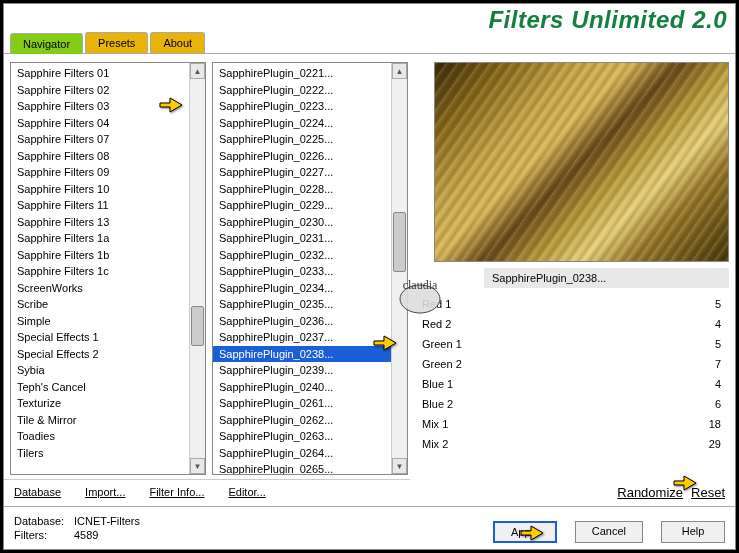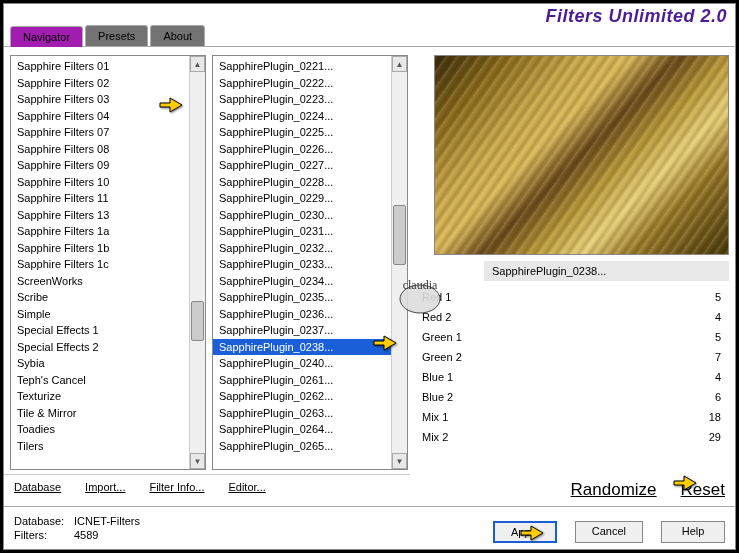--- a/index.html
+++ b/index.html
@@ -1,22 +1,22 @@
 <!DOCTYPE html>
 <html><head>
 <meta charset="utf-8">
 <style>
 * { box-sizing: border-box; margin: 0; padding: 0; }
 body { font-family: "Segoe UI", Tahoma, Arial, sans-serif; font-size: 11px; background: #000; width: 739px; height: 553px; overflow: hidden; position: relative; }
 .window { position: absolute; top: 3px; left: 3px; right: 3px; bottom: 3px; background: #fff; border: 1px solid #888; display: flex; flex-direction: column; }
 .header { display: flex; justify-content: flex-end; align-items: center; padding: 2px 8px 0 0; }
-.title { font-family: Arial, sans-serif; font-size: 18px; font-weight: bold; font-style: italic; color: #4c1d95; letter-spacing: 0.5px; }
+.title { font-family: Arial, sans-serif; font-size: 24px; font-weight: bold; font-style: italic; color: #15803d; letter-spacing: 0.5px; }
 .tabs { display: flex; border-bottom: 1px solid #aaa; padding: 0 6px; margin-top: -2px; }
-.tab { padding: 4px 12px; border: 1px solid #aaa; border-bottom: none; background: #737373; margin-right: 2px; cursor: pointer; font-size: 11px; border-radius: 3px 3px 0 0; }
-.tab.active { background: #a21caf; position: relative; top: 1px; }
+.tab { padding: 4px 12px; border: 1px solid #aaa; border-bottom: none; background: #eab308; margin-right: 2px; cursor: pointer; font-size: 11px; border-radius: 3px 3px 0 0; }
+.tab.active { background: #84cc16; position: relative; top: 1px; }
 .body { flex: 1; display: flex; padding: 8px 6px 4px 6px; gap: 6px; overflow: hidden; }
 .col { display: flex; flex-direction: column; }
 .list-wrap { border: 1px solid #888; background: #fff; flex: 1; display: flex; overflow: hidden; }
 .list { flex: 1; overflow: hidden; padding: 2px 0; }
 .list-item { padding: 1px 6px; white-space: nowrap; overflow: hidden; text-overflow: ellipsis; cursor: pointer; font-size: 11px; line-height: 14.5px; }
 .list-item.selected { background: #1a5fd8; color: #fff; }
 .scrollbar { width: 16px; background: #f0f0f0; border-left: 1px solid #ccc; display: flex; flex-direction: column; }
 .scroll-btn { height: 16px; background: #e8e8e8; border: 1px solid #aaa; display: flex; align-items: center; justify-content: center; cursor: pointer; font-size: 8px; color: #555; }
 .scroll-track { flex: 1; position: relative; }
 .scroll-thumb { position: absolute; left: 1px; right: 1px; height: 40px; background: #ccc; border: 1px solid #888; border-radius: 2px; }
@@ -24,21 +24,21 @@
 .col1 .scroll-thumb { top: 60%; }
 .col2 { width: 196px; }
 .col2 .scroll-thumb { top: 35%; height: 60px; }
 .col3 { flex: 1; display: flex; flex-direction: column; gap: 6px; }
 .preview { height: 200px; background: linear-gradient(135deg, #3a2a0a 0%, #8a6a1a 15%, #c9a84a 30%, #dab858 40%, #6a4a1a 50%, #b89838 60%, #e8d078 70%, #9a7a2a 80%, #4a3a0a 100%); border: 1px solid #888; position: relative; overflow: hidden; margin-left: 20px; }
 .preview::before { content: ""; position: absolute; inset: 0; background: repeating-linear-gradient(125deg, rgba(255,255,255,0.15) 0px, transparent 3px, rgba(0,0,0,0.15) 6px, transparent 9px); }
 .plugin-name { padding: 4px 8px; background: #e8e8e8; font-size: 11px; margin-left: 70px; }
 .params { flex: 1; padding: 0 4px; overflow: hidden; }
 .param-row { display: flex; justify-content: space-between; padding: 2px 4px; font-size: 11px; line-height: 16px; }
 .toolbar { display: flex; gap: 24px; padding: 6px 10px; border-top: 1px solid #ccc; font-size: 11px; }
-.toolbar-right { display: flex; gap: 24px; padding: 6px 10px; justify-content: flex-end; font-size: 17px; }
+.toolbar-right { display: flex; gap: 8px; padding: 6px 10px; justify-content: flex-end; font-size: 13px; }
 .tool-link { cursor: pointer; text-decoration: underline; }
 .footer { border-top: 1px solid #aaa; padding: 6px 10px; display: flex; justify-content: space-between; align-items: center; }
 .footer-info { font-size: 11px; line-height: 14px; }
 .footer-info div { display: flex; }
 .footer-label { width: 60px; }
 .footer-btns { display: flex; gap: 18px; margin-top: 8px; }
 .btn { padding: 3px 16px; border: 1px solid #888; background: #f0f0f0; cursor: pointer; font-size: 11px; min-width: 64px; text-align: center; }
 .btn.primary { border: 2px solid #1a5fd8; }
 .pointer { position: absolute; width: 26px; height: 20px; pointer-events: none; z-index: 100; }
 .pointer svg { filter: drop-shadow(1px 1px 1px rgba(0,0,0,0.5)); }
@@ -113,20 +113,21 @@
             <div class="list-item">SapphirePlugin_0229...</div>
             <div class="list-item">SapphirePlugin_0230...</div>
             <div class="list-item">SapphirePlugin_0231...</div>
             <div class="list-item">SapphirePlugin_0232...</div>
             <div class="list-item">SapphirePlugin_0233...</div>
             <div class="list-item">SapphirePlugin_0234...</div>
             <div class="list-item">SapphirePlugin_0235...</div>
             <div class="list-item">SapphirePlugin_0236...</div>
             <div class="list-item">SapphirePlugin_0237...</div>
             <div class="list-item selected">SapphirePlugin_0238...</div>
+            <div class="list-item">SapphirePlugin_0239...</div>
             <div class="list-item">SapphirePlugin_0240...</div>
             <div class="list-item">SapphirePlugin_0261...</div>
             <div class="list-item">SapphirePlugin_0262...</div>
             <div class="list-item">SapphirePlugin_0263...</div>
             <div class="list-item">SapphirePlugin_0264...</div>
             <div class="list-item">SapphirePlugin_0265...</div>
           </div>
         <div class="scrollbar">
           <div class="scroll-btn">▲</div>
           <div class="scroll-track">

